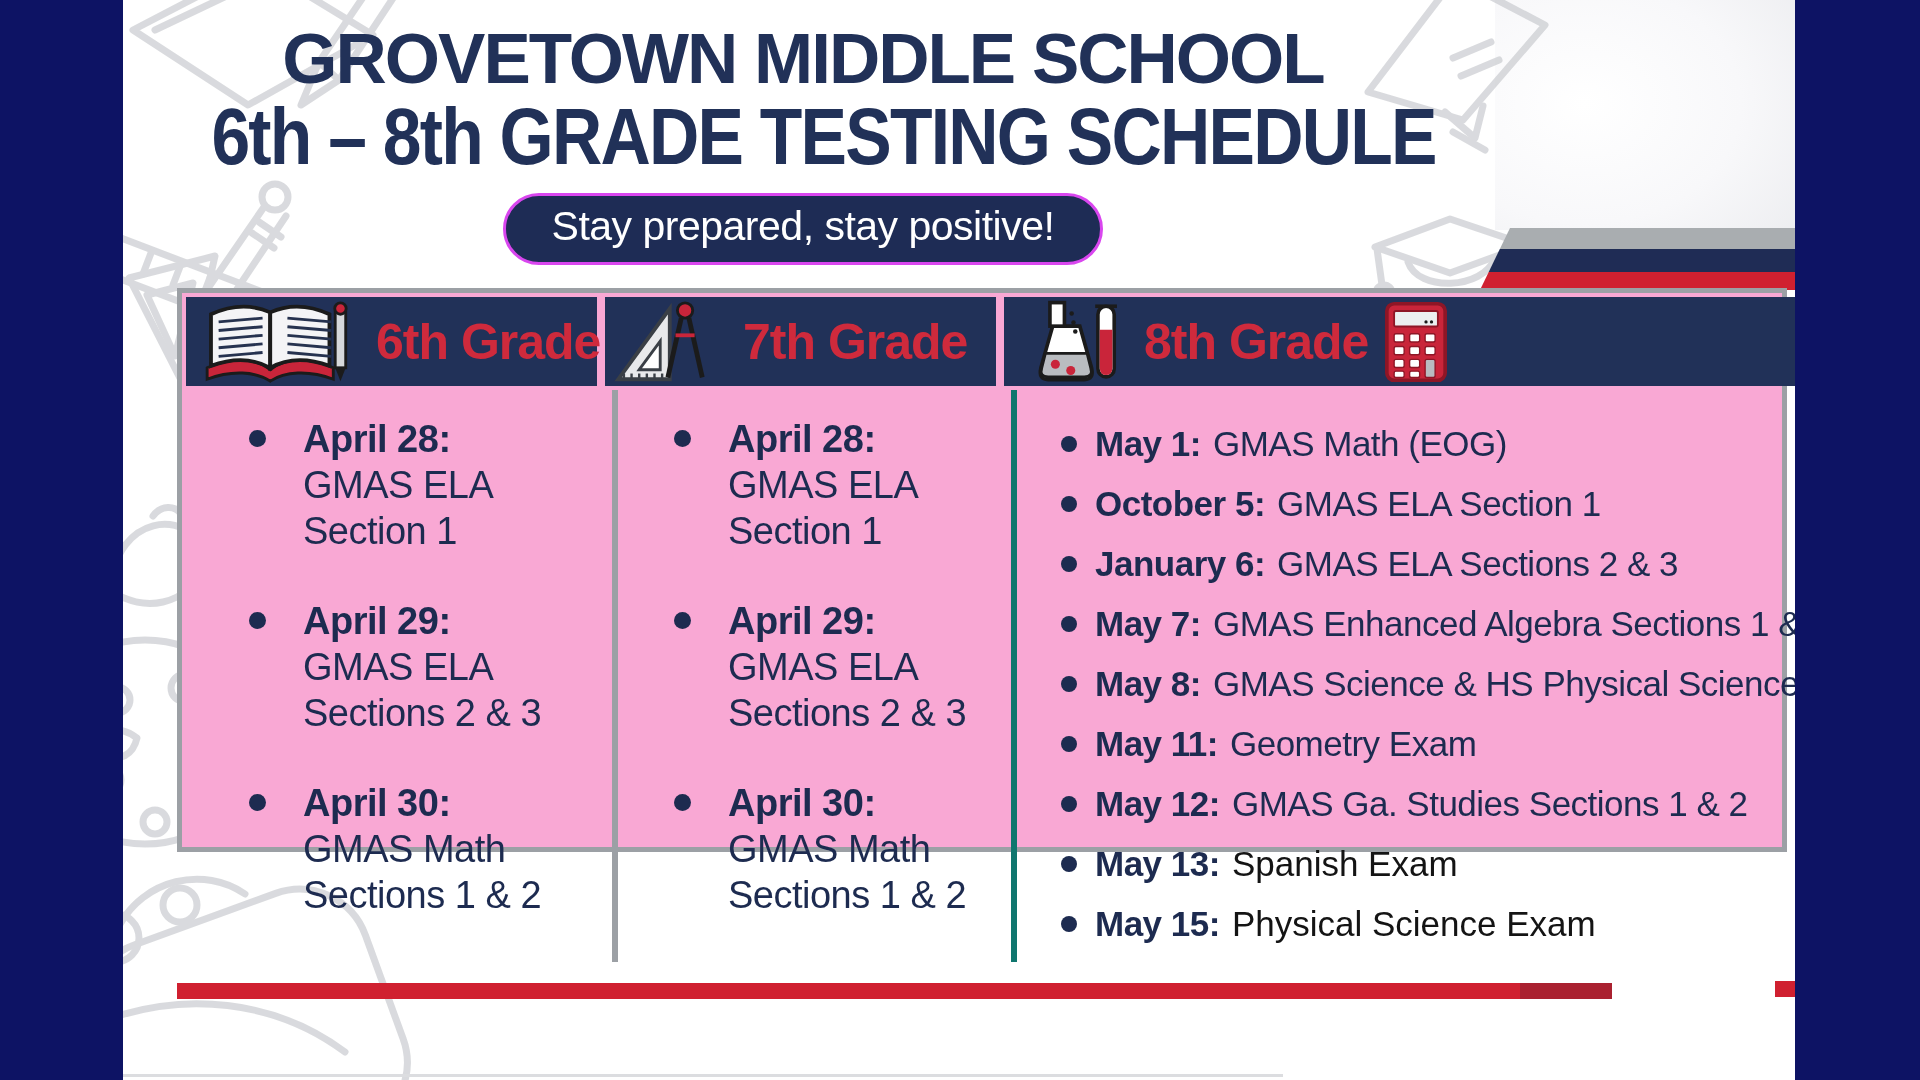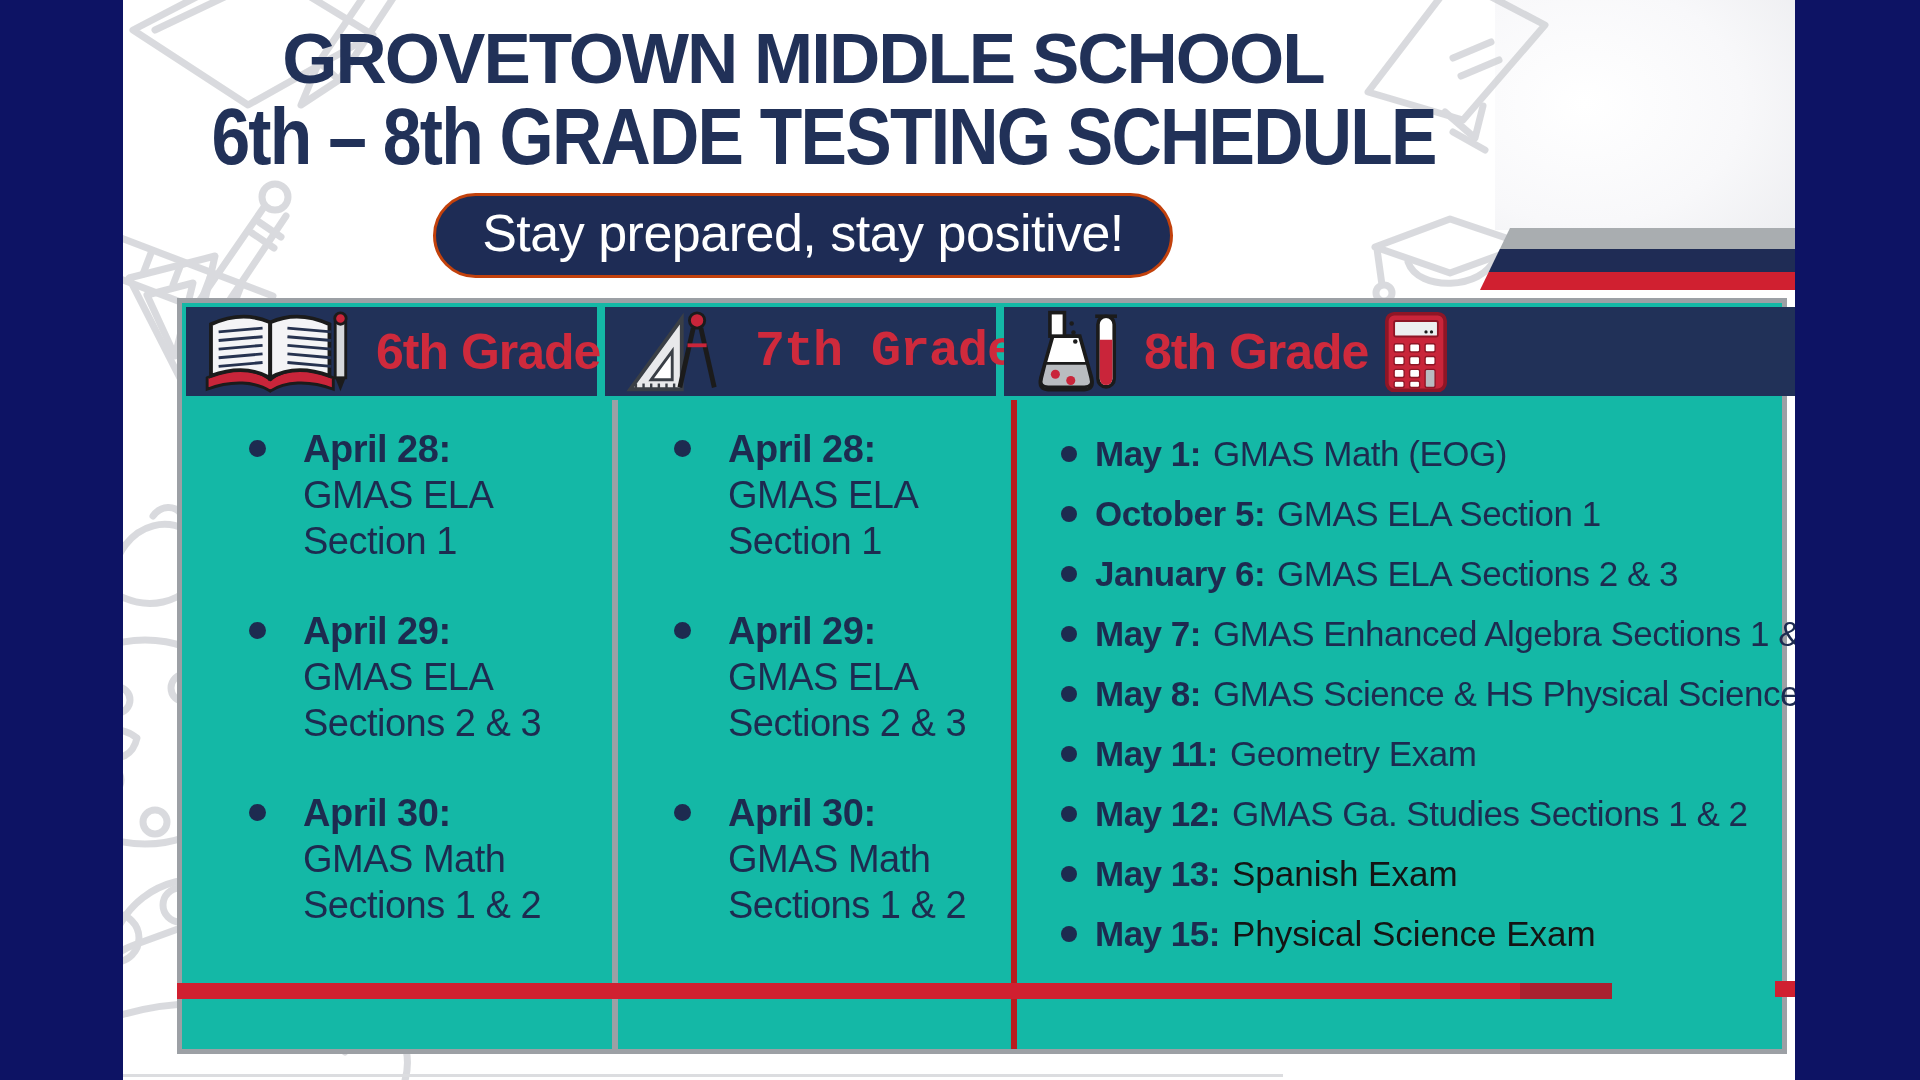--- a/index.html
+++ b/index.html
@@ -21,46 +21,46 @@
     fill:none; stroke:#c3c5ca; stroke-width:7; stroke-linecap:round; stroke-linejoin:round;
   }
   .doodles { opacity:0.62; }
 
   .title-wrap { position:absolute; left:0; top:4px; width:1360px; text-align:center; color:#213158; }
   .t1 { margin-top:14px; font-size:71px; font-weight:bold; letter-spacing:-2px; white-space:nowrap; }
   .t2 { margin-top:-8px; font-size:80px; font-weight:bold; letter-spacing:-2px; white-space:nowrap;
         transform:scaleX(0.87); transform-origin:50% 50%; }
   .pill {
     display:inline-block; margin-top:10px; background:#1e2c55; color:#ffffff;
-    border:3px solid #c2410c; border-radius:46px;
-    font-size:52px; padding:7px 46px 12px 46px; letter-spacing:-0.5px;
+    border:3px solid #d946ef; border-radius:46px;
+    font-size:41px; padding:7px 46px 12px 46px; letter-spacing:-0.5px;
   }
 
   .stripes { position:absolute; left:1357px; top:228px; width:315px; height:62px;
              clip-path: polygon(30px 0, 100% 0, 100% 100%, 0 100%); }
   .stripe-gray { height:21px; background:#a9adb0; }
   .stripe-navy { height:23px; background:#1f2c55; }
   .stripe-red  { height:18px; background:#d02030; }
 
   .table {
-    position:absolute; left:54px; top:298px; width:1610px; height:756px;
-    box-sizing:border-box; border:5px solid #9ca0a5; background:#14b8a6;
+    position:absolute; left:54px; top:288px; width:1610px; height:564px;
+    box-sizing:border-box; border:5px solid #9ca0a5; background:#f9a8d4;
     display:grid; grid-template-columns:419px 399px 1fr; grid-template-rows:97px 1fr;
   }
   .th {
     margin:4px; background:#213158; display:flex; align-items:center;
     color:#cf2a3c; font-weight:bold; font-size:50px; letter-spacing:-1px; white-space:nowrap;
   }
   .th.th-1 { grid-column:1; grid-row:1; padding-left:14px; gap:26px; }
-  .th.th-2 { grid-column:2; grid-row:1; padding-left:18px; gap:24px;font-family:Liberation Mono, monospace; }
+  .th.th-2 { grid-column:2; grid-row:1; padding-left:6px; gap:24px; }
   .th.th-3 { grid-column:3; grid-row:1; padding-left:24px; gap:16px; }
   .td { grid-row:2;margin-left:11px; }
   .td-1 { grid-column:1; padding:26px 6px 0 52px; }
   .td-2 { grid-column:2; padding:26px 6px 0 52px; border-left:6px solid #9ca0a5; }
-  .td-3 { grid-column:3; padding:24px 0 0 44px; border-left:6px solid #b91c1c; }
+  .td-3 { grid-column:3; padding:24px 0 0 44px; border-left:6px solid #0f766e; }
 
   .item { position:relative; padding-left:58px; margin-bottom:44px;
           font-size:38px; line-height:46px; color:#1d2b50; letter-spacing:-0.5px; }
   .item::before { content:""; position:absolute; left:4px; top:14px; width:17px; height:17px;
                   border-radius:50%; background:#1d2b50; }
   .item .date { font-weight:bold; display:block; }
   .item .line { display:block; }
 
   .row { position:relative; padding-left:34px; font-size:35px; line-height:60px;
          color:#1d2b50; letter-spacing:-0.5px; white-space:nowrap; }

